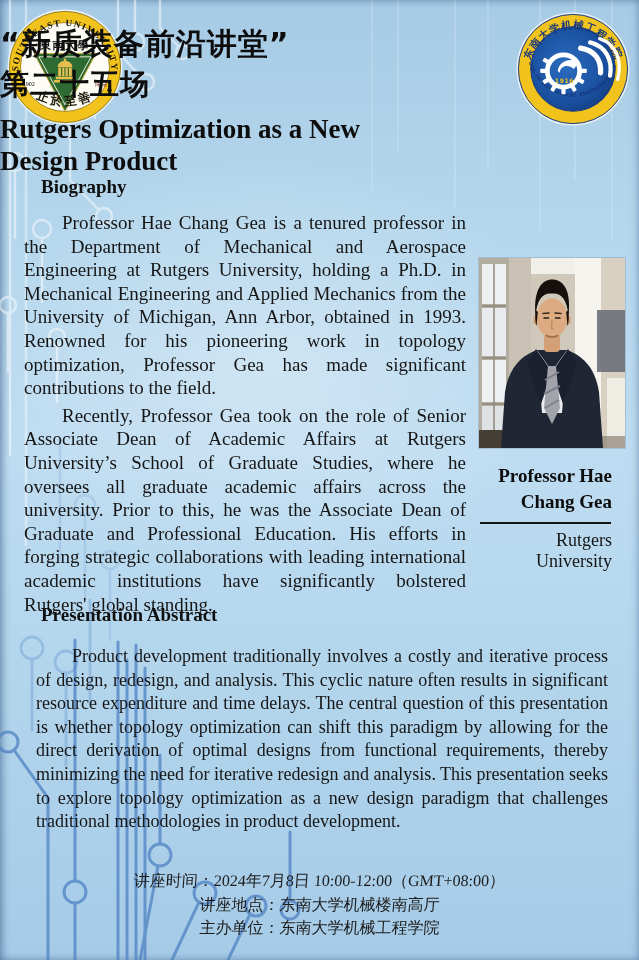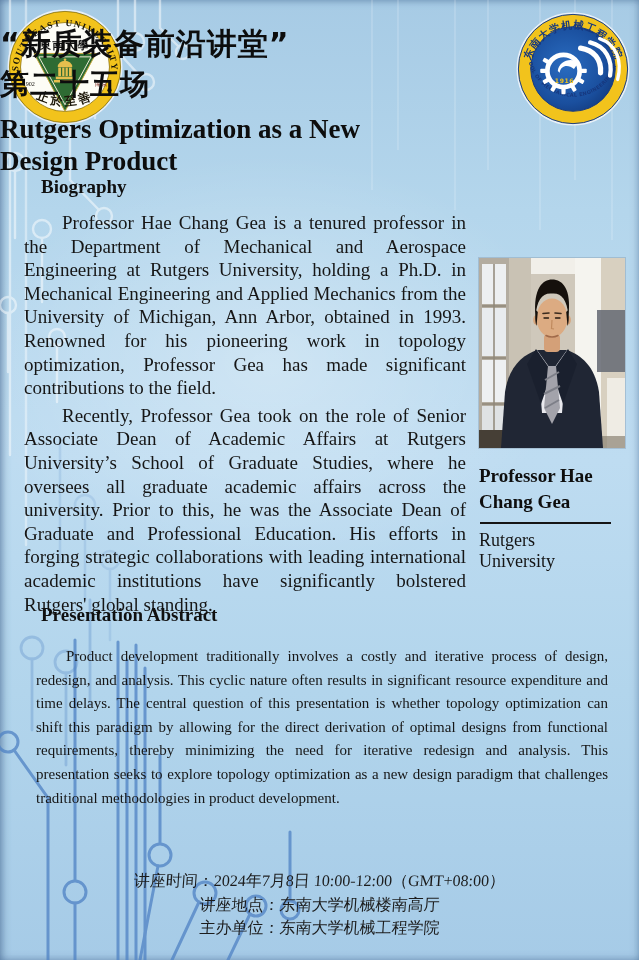--- a/index.html
+++ b/index.html
@@ -22,22 +22,22 @@
   .titles{position:absolute;left:0;right:0;top:24px;text-align:left;}
   .title-zh{font-family:"DejaVu Sans","Liberation Sans",sans-serif;font-weight:bold;
     font-size:30px;line-height:40px;color:#0d0d0d;letter-spacing:1px;}
   .title-en{font-weight:bold;font-size:27px;line-height:32px;margin-top:9px;color:#0d0d0d;}
   .sec-heading{position:absolute;font-weight:bold;font-size:19px;color:#101010;}
   #bio-heading{left:41px;top:176px;}
   #abs-heading{left:41px;top:604px;}
   .bodytext{text-align:justify;font-size:19px;line-height:23.6px;color:#161616;}
   .bodytext p{margin:0 0 4px 0;text-indent:2em;}
   #bio-text{position:absolute;left:24px;top:211px;width:442px;}
-  #abs-text{position:absolute;left:36px;top:645px;width:572px;font-size:15px;}
-  #speaker{position:absolute;left:479px;top:258px;width:133px;text-align:left;}
+  #abs-text{position:absolute;left:36px;top:645px;width:572px;font-size:18px;}
+  #speaker{position:absolute;left:479px;top:258px;width:133px;text-align:right;}
   #speaker-photo{width:146px;height:190px;display:block;margin:0 auto;
     box-shadow:0 0 0 1px rgba(120,140,160,.35);}
   #speaker-name{font-weight:bold;font-size:19px;line-height:26px;margin-top:15px;color:#0e0e0e;}
   #speaker-rule{border:none;border-top:2px solid #151515;margin:7px 1px 6px 1px;}
   #speaker-affil{font-size:18px;color:#151515;}
   #details{position:absolute;left:0;right:0;top:869px;text-align:center;
     font-size:16px;line-height:23.5px;color:#1c1c1c;font-style:italic;}
   #details .dline{font-style:normal;transform:skewX(-4deg);}
 </style>
 </head>

